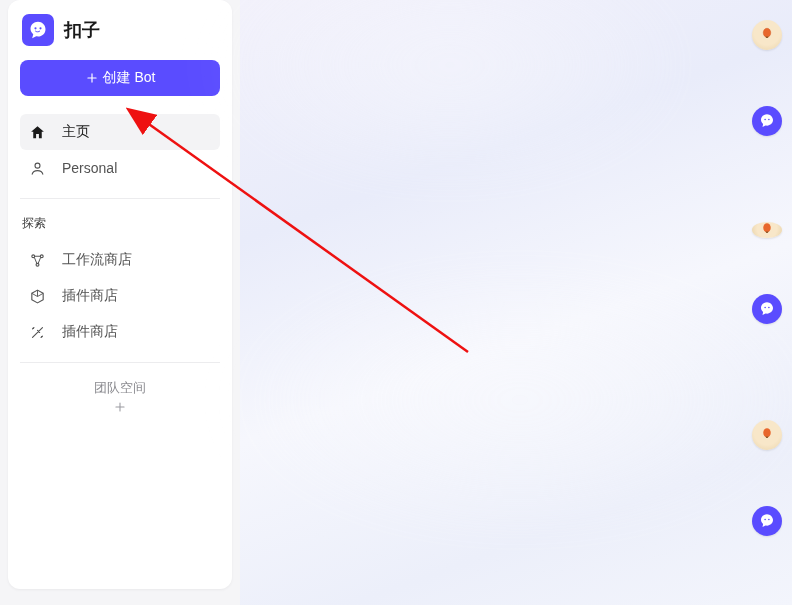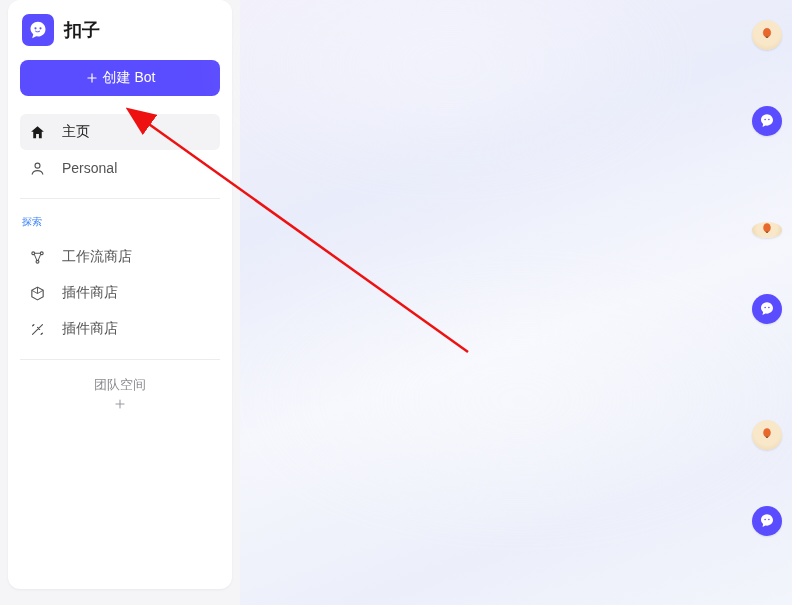--- a/index.html
+++ b/index.html
@@ -81,22 +81,22 @@
       align-items: center;
       justify-content: center;
       flex-shrink: 0;
     }
     .section-divider {
       height: 1px;
       background: #ececee;
       margin: 12px 0 10px 0;
     }
     .section-header {
-      font-size: 10px;
-      color: #3b82f6;
+      font-size: 12px;
+      color: #404040;
       padding: 6px 2px 10px 2px;
     }
     .section-header-row {
       display: flex;
       align-items: center;
       justify-content: space-between;
       padding: 6px 2px 10px 2px;
       flex-direction: column;
     }
     .section-header-row .label {

